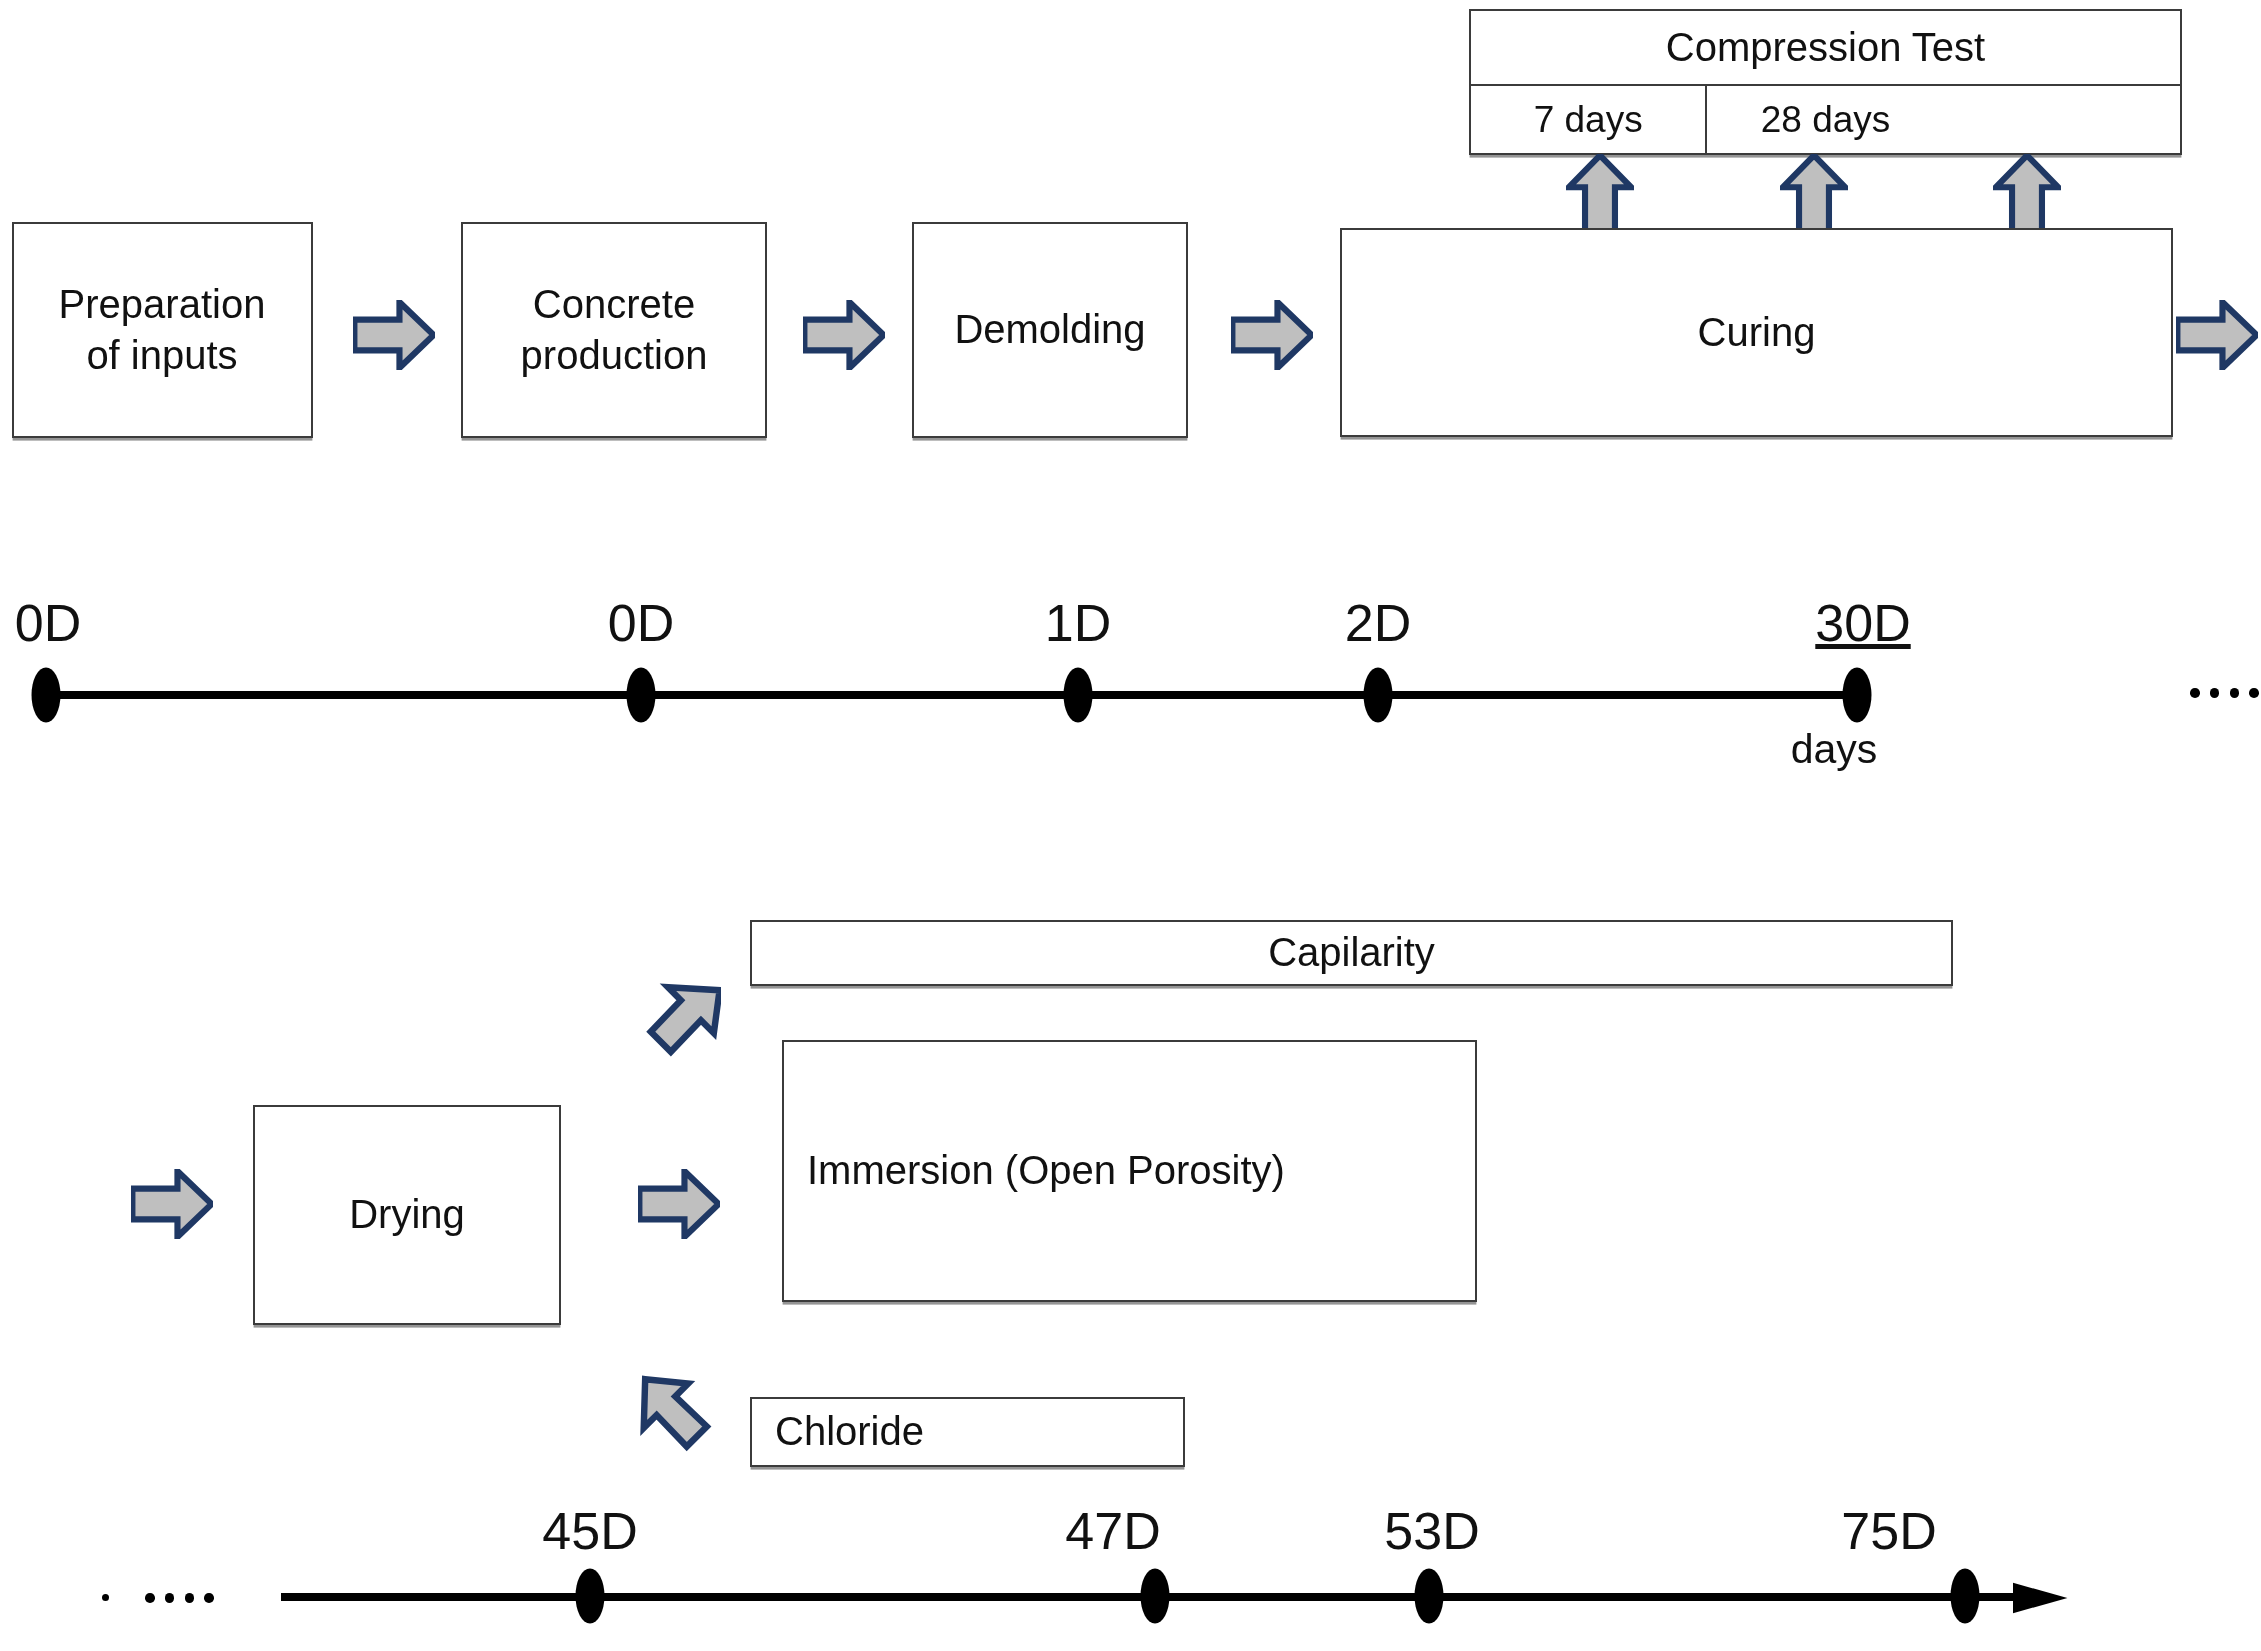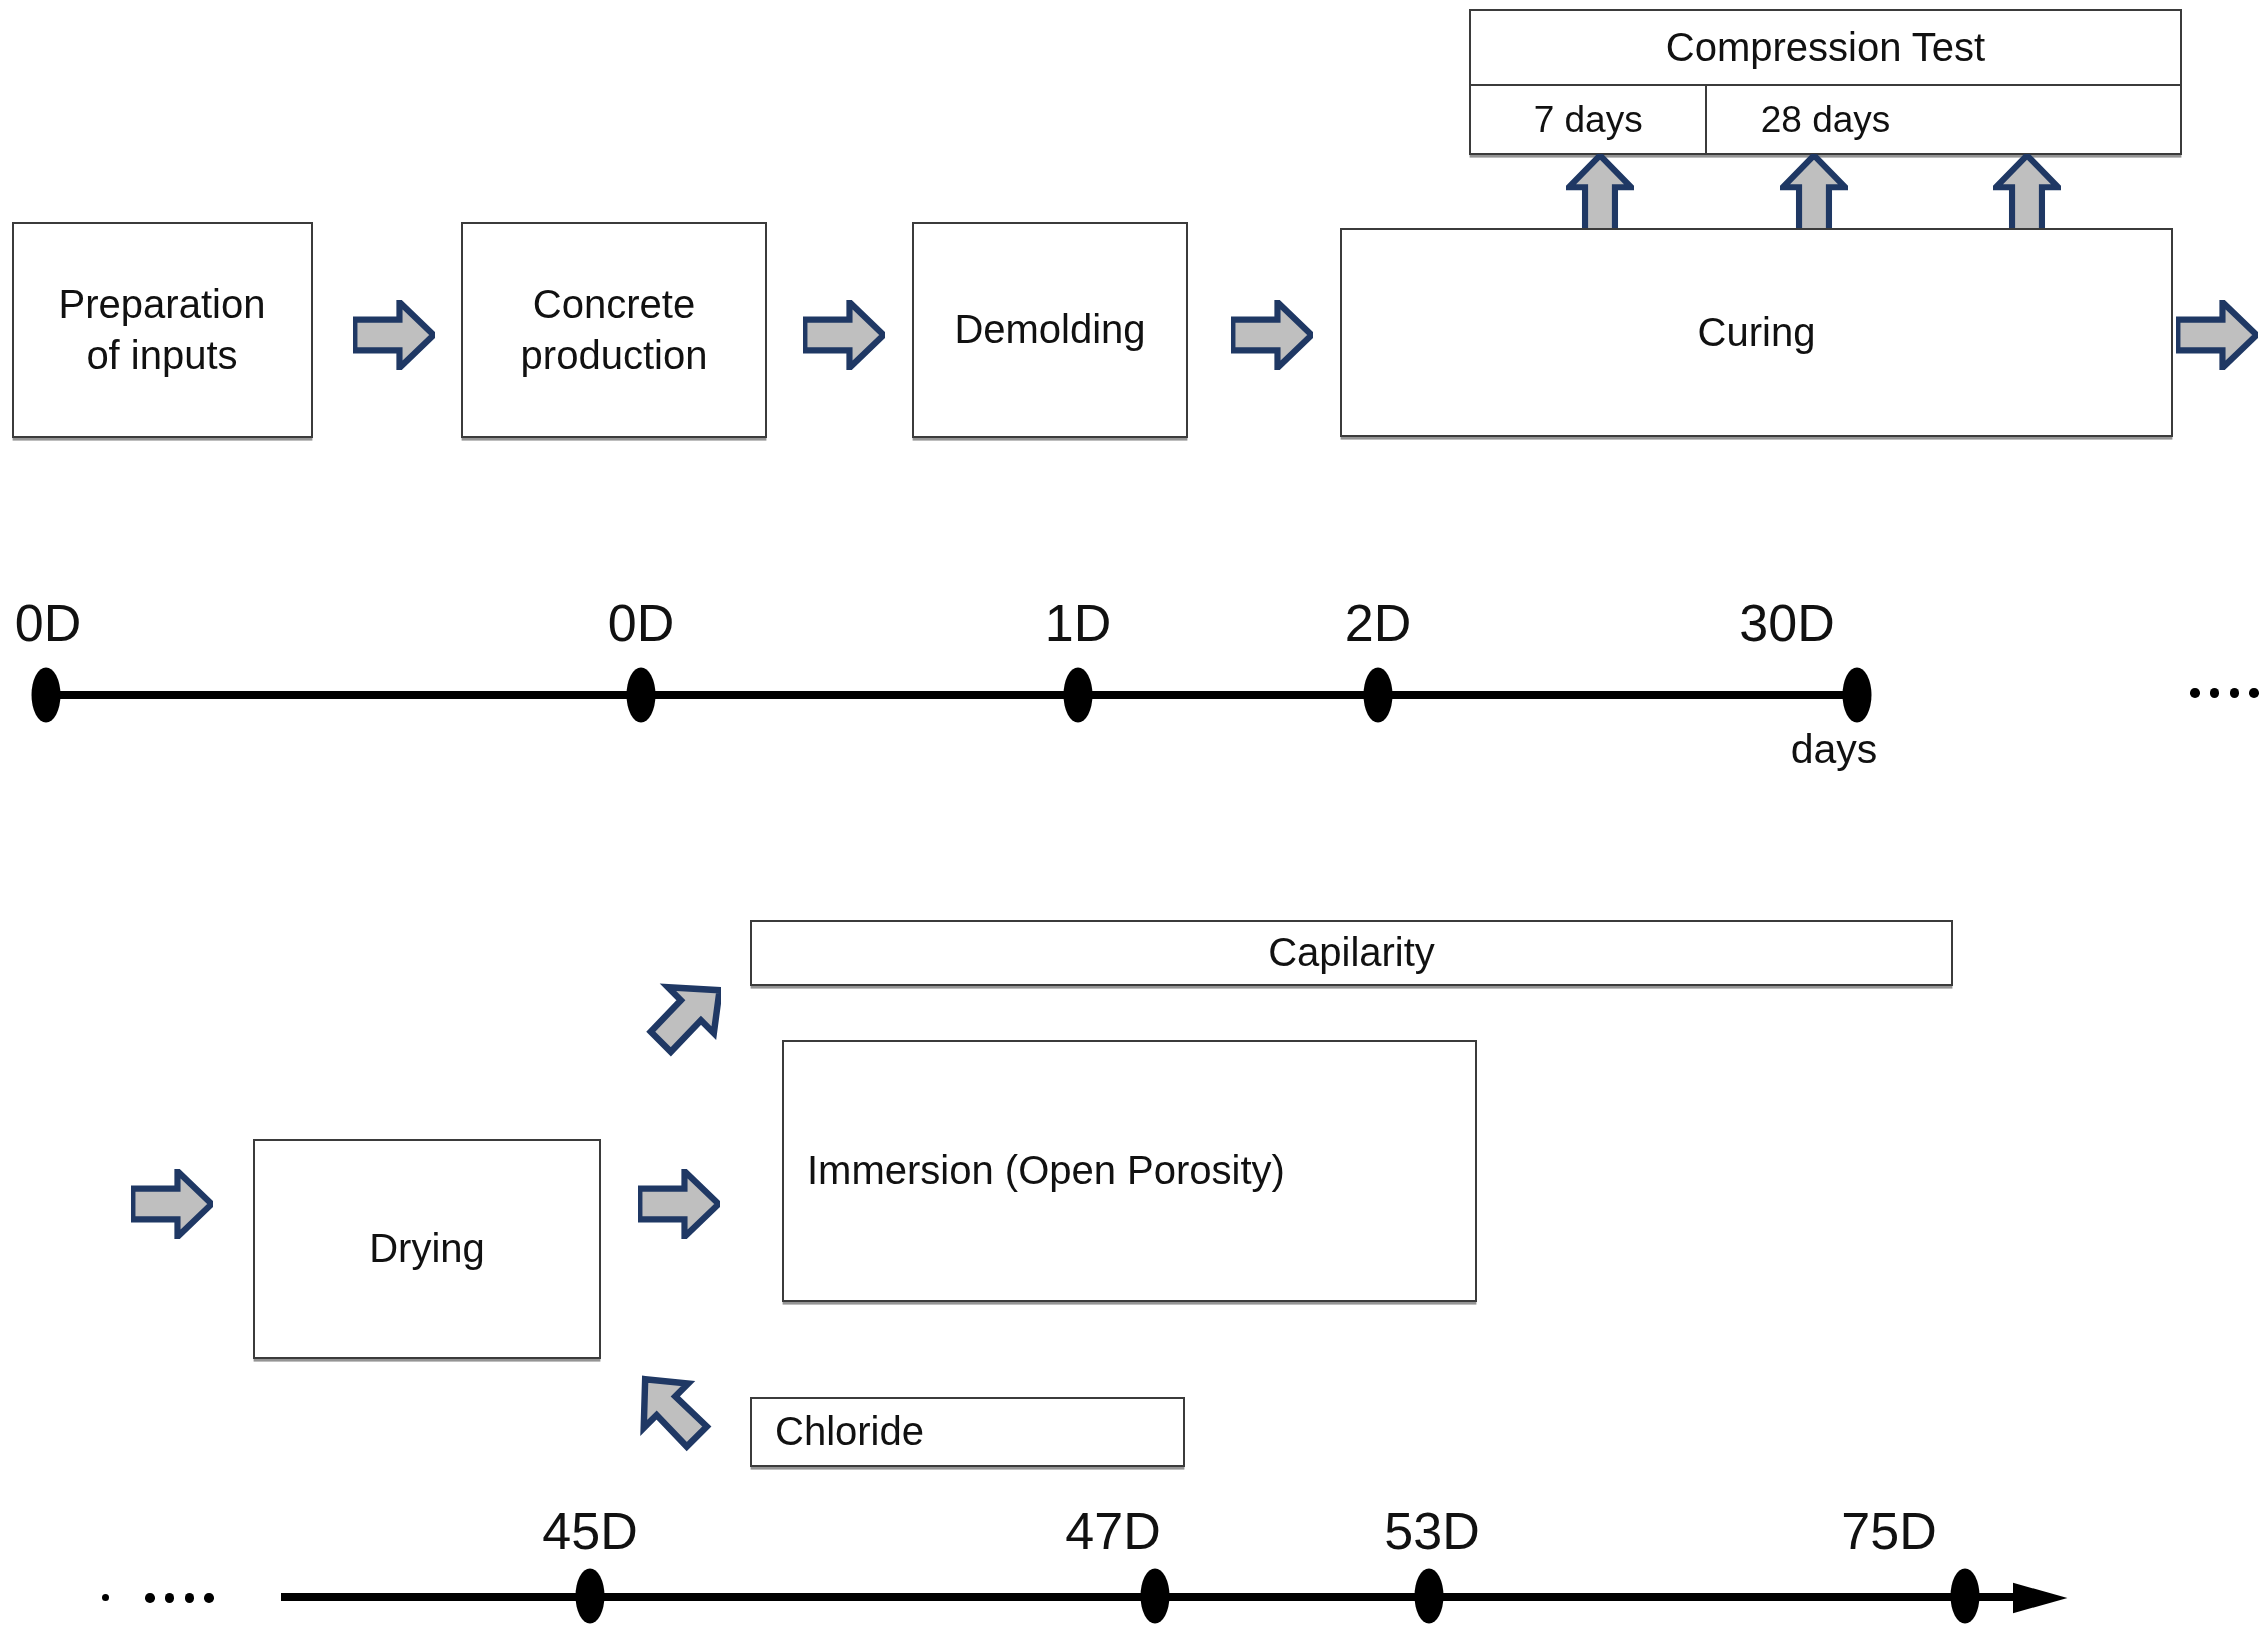--- a/index.html
+++ b/index.html
@@ -182,38 +182,38 @@
   <div class="tl-dot" style="left:46px;top:695px;"></div>
   <div class="tl-dot" style="left:641px;top:695px;"></div>
   <div class="tl-dot" style="left:1078px;top:695px;"></div>
   <div class="tl-dot" style="left:1378px;top:695px;"></div>
   <div class="tl-dot" style="left:1857px;top:695px;"></div>
 
   <div class="tl-label" style="left:48px;top:593px;">0D</div>
   <div class="tl-label" style="left:641px;top:593px;">0D</div>
   <div class="tl-label" style="left:1078px;top:593px;">1D</div>
   <div class="tl-label" style="left:1378px;top:593px;">2D</div>
-  <div class="tl-label" style="left:1787px;top:593px;">30D</div>
+  <div class="tl-label" style="left:1863px;top:593px;text-decoration:underline;">30D</div>
 
   <div class="tl-unit" style="left:1834px;top:726px;transform:translateX(-50%);">days</div>
 
   <div class="tl-ellipsis" style="left:2190px;top:688px;">
     <i></i>
       <i></i>
       <i></i>
       <i></i>
   </div>
 
   <div class="arrow" style="left:131px;top:1169px;width:82px;height:70px;">
     <svg viewBox="0 0 120 100" preserveAspectRatio="none">
       <polygon points="2,28 68,28 68,3 118,50 68,97 68,72 2,72" fill="#bfbfbf" stroke="#1f3864" stroke-width="9" stroke-linejoin="miter"></polygon>
     </svg>
   </div>
 
-  <div class="box" style="left:253px;top:1139px;width:348px;height:220px;">
+  <div class="box" style="left:253px;top:1105px;width:308px;height:220px;">
     <span>Drying</span>
   </div>
 
   <div class="arrow" style="left:635px;top:983px;width:86px;height:86px;">
     <svg viewBox="0 0 120 120" preserveAspectRatio="none">
       <polygon points="118,10 110,70 92,52 50,96 22,68 64,24 46,6" fill="#bfbfbf" stroke="#1f3864" stroke-width="9" stroke-linejoin="miter"></polygon>
     </svg>
   </div>
 
   <div class="box" style="left:750px;top:920px;width:1203px;height:66px;">

